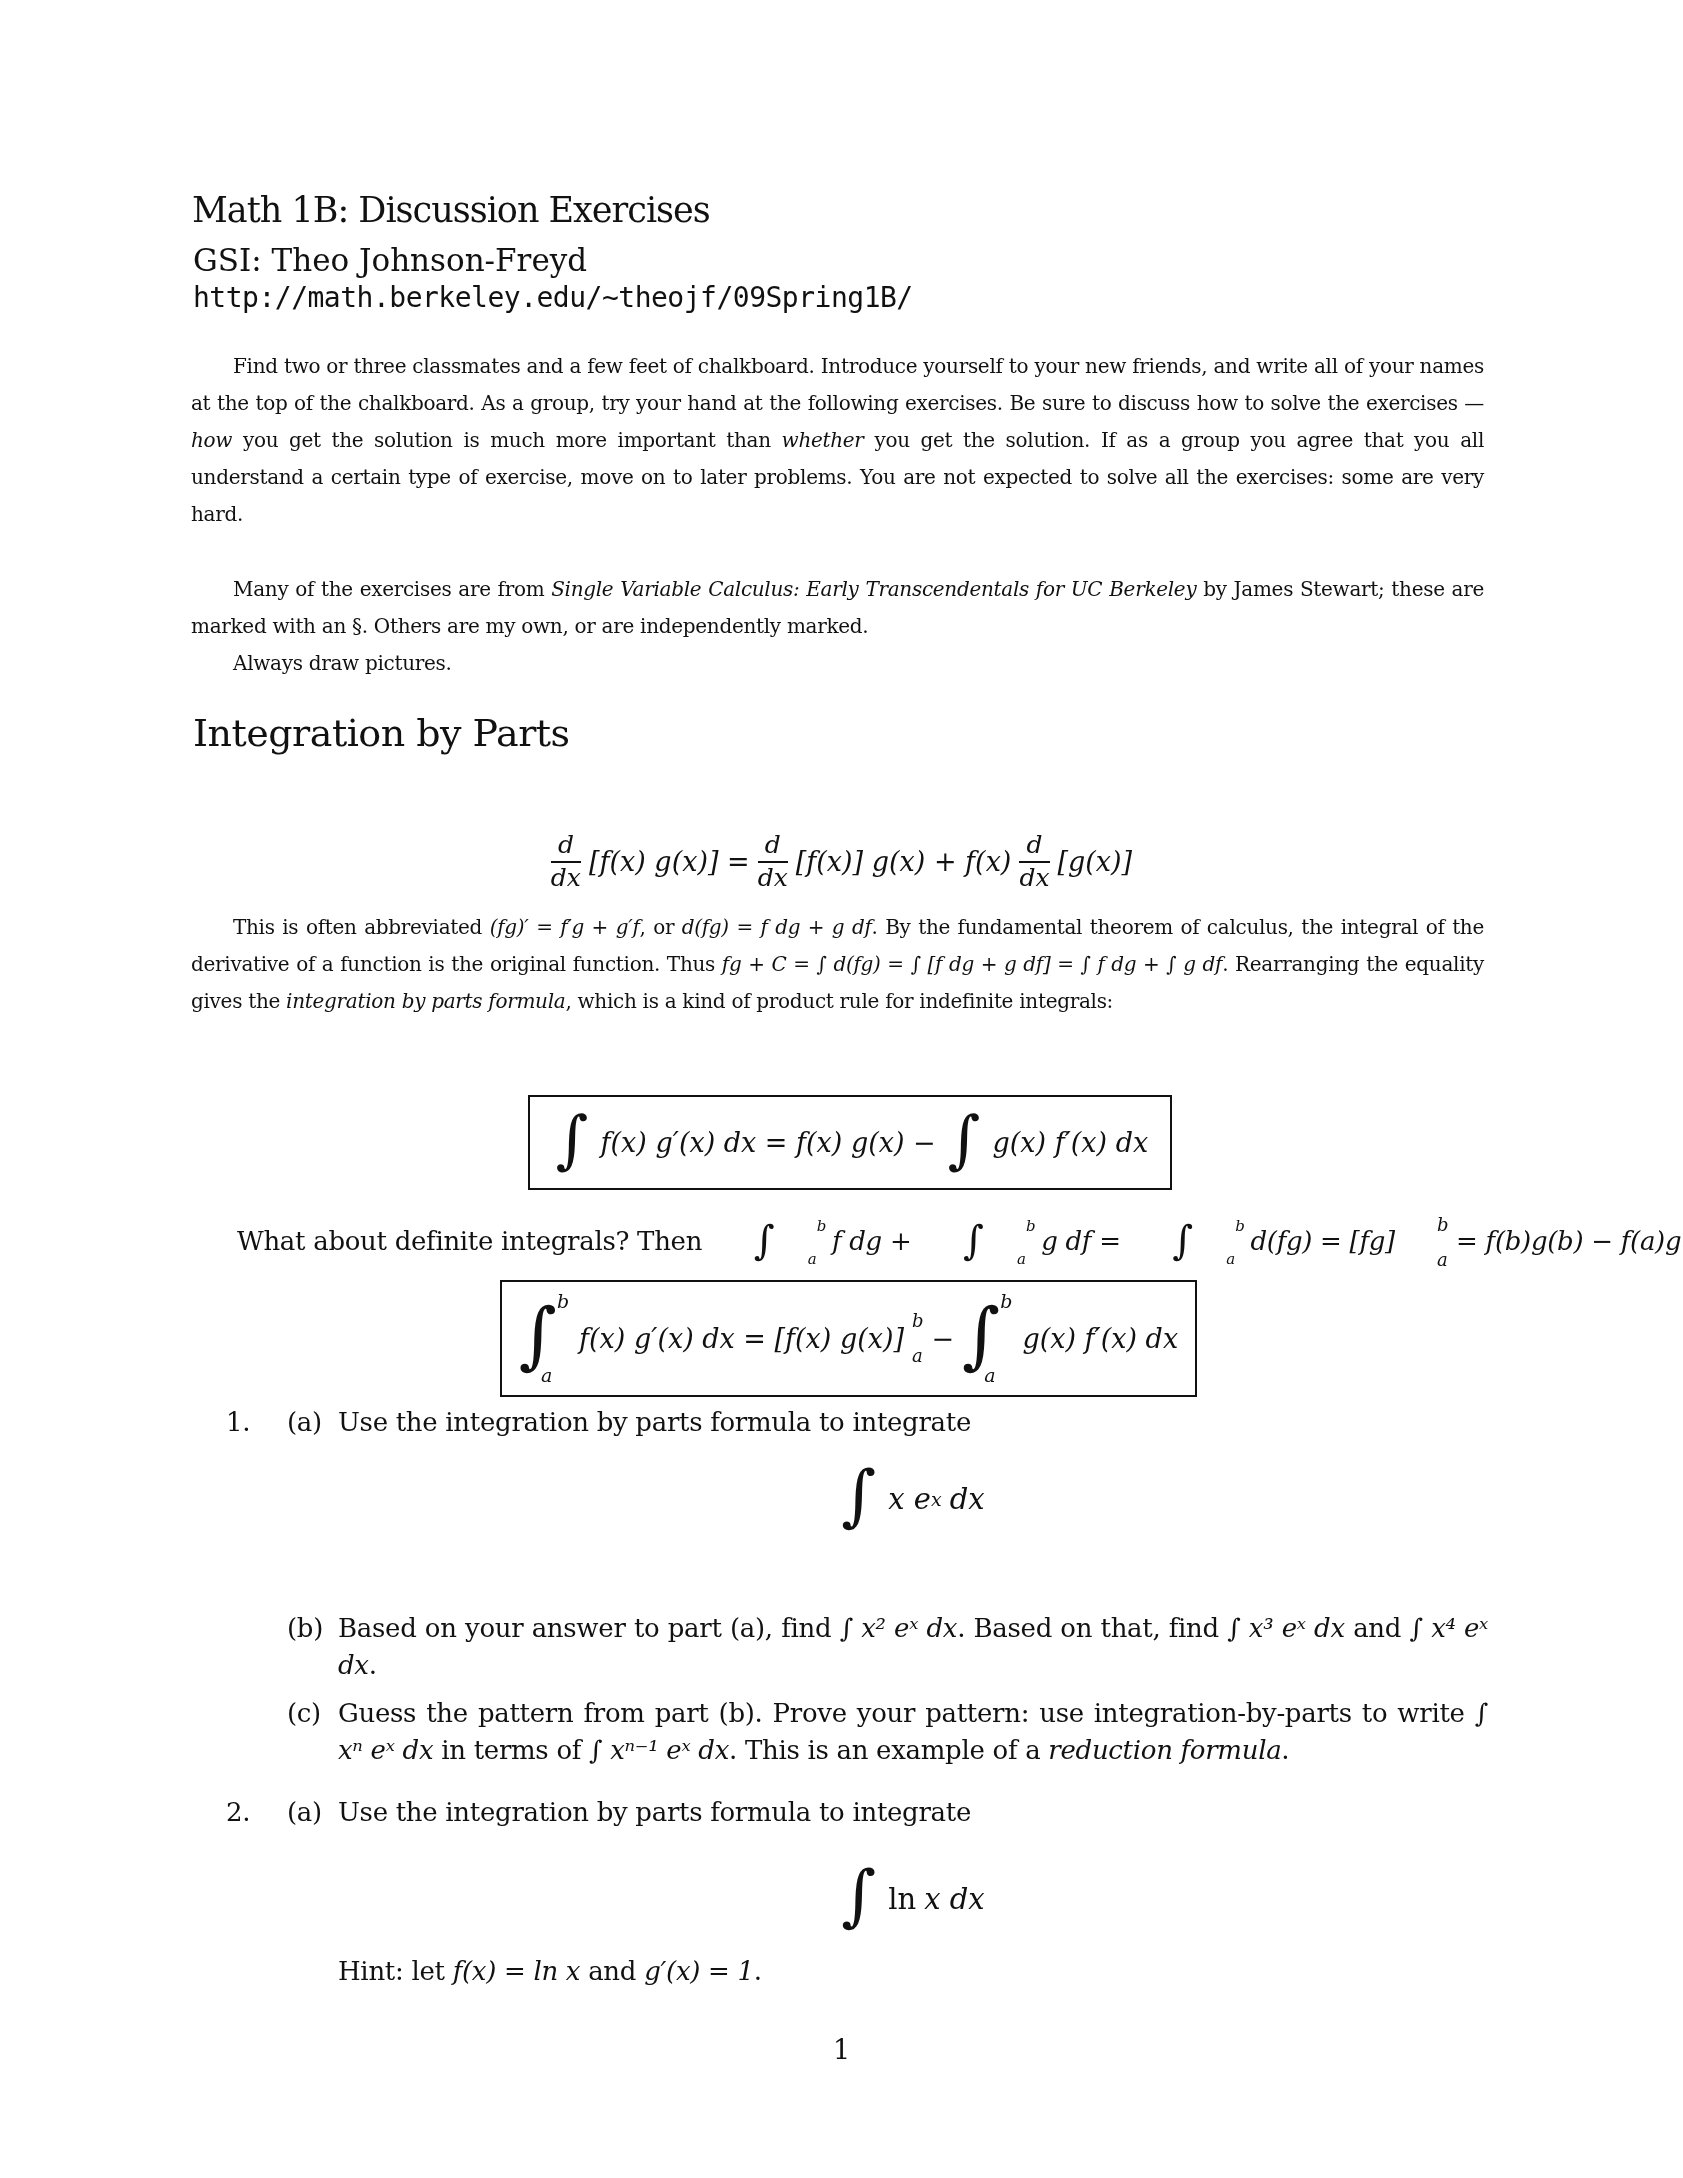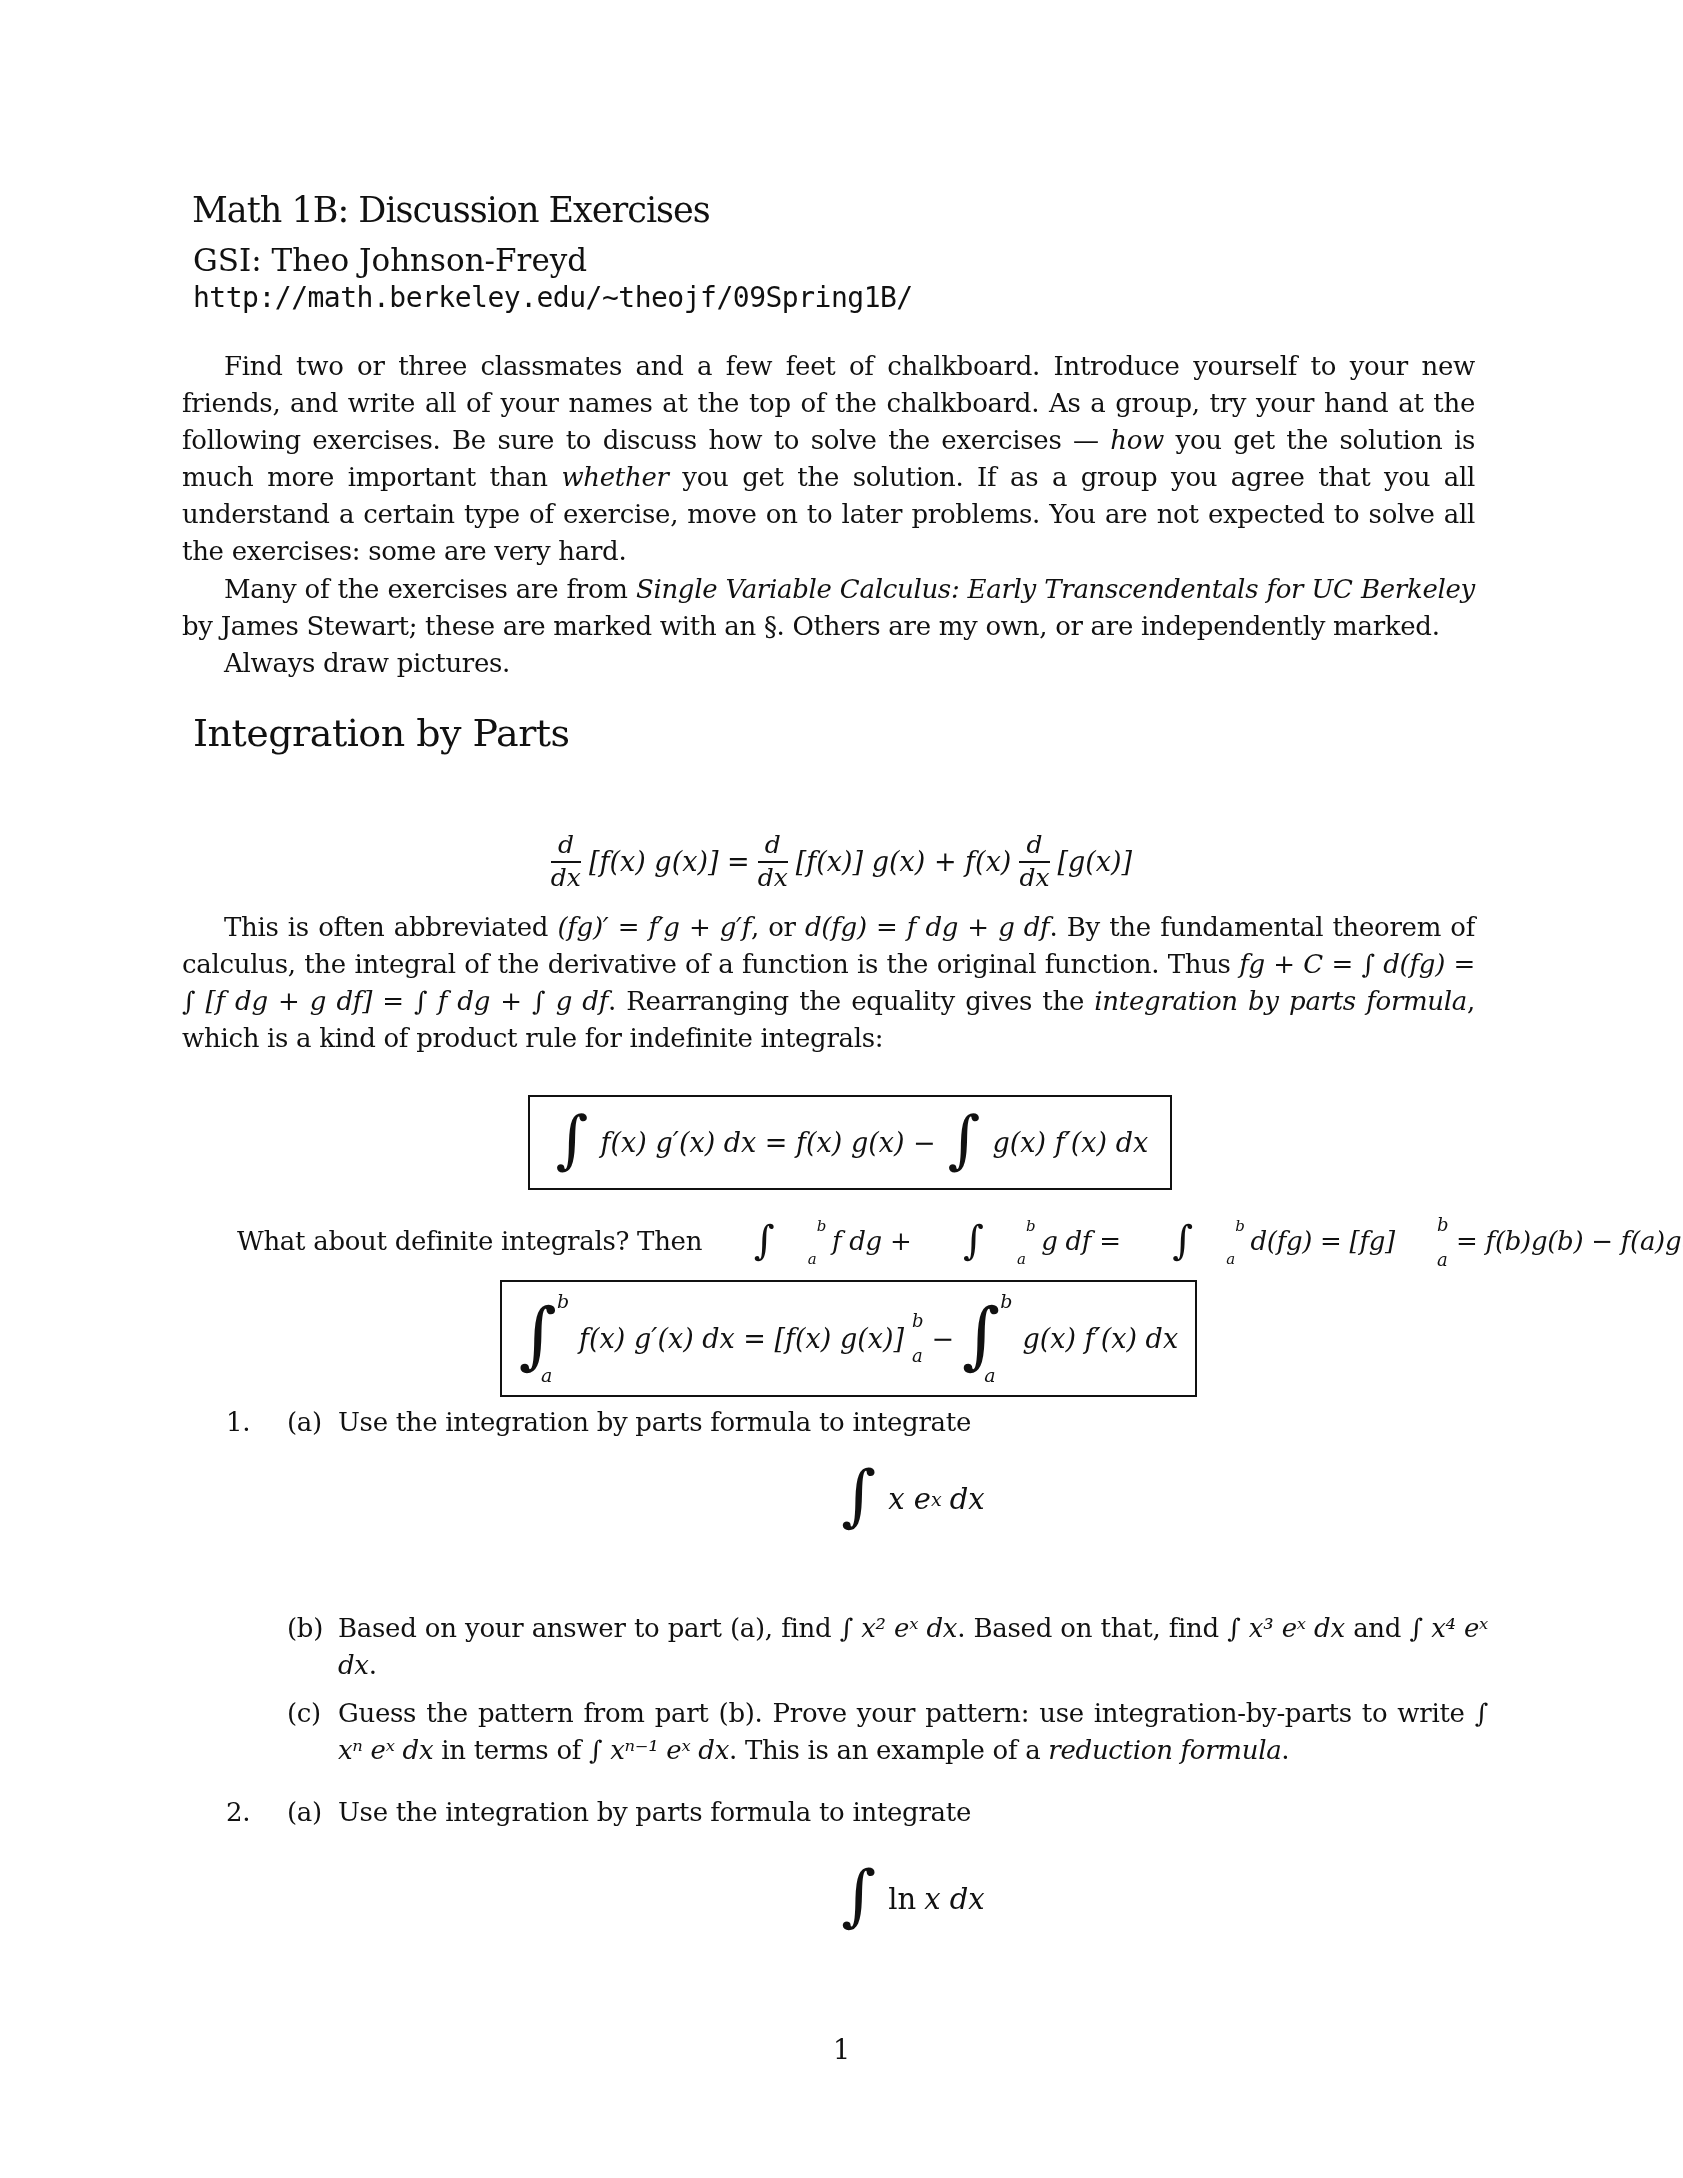--- a/index.html
+++ b/index.html
@@ -2,21 +2,21 @@
 <html><head>
 <meta charset="utf-8">
 <style>
   html,body{margin:0;padding:0;background:#ffffff;}
   .page{position:relative;width:1683px;height:2178px;background:#ffffff;
         font-family:"DejaVu Serif",serif;color:#111111;overflow:hidden;}
   .title{position:absolute;left:192px;top:190px;font-size:35px;letter-spacing:-1px;white-space:nowrap;}
   .gsi{position:absolute;left:193px;top:242px;font-size:31px;white-space:nowrap;}
   .url{position:absolute;left:193px;top:281px;font-family:"DejaVu Sans Mono",monospace;
        font-size:28px;letter-spacing:-0.5px;white-space:nowrap;}
-  .para{position:absolute;left:182px;width:1293px;font-size:26px;line-height:37px;
+  .para{position:absolute;left:191px;width:1293px;font-size:20px;line-height:37px;
         text-align:justify;text-indent:42px;letter-spacing:-0.3px;}
   #p1{top:348px;}
   #p2{top:571px;}
   #p3{top:645px;text-align:left;}
   .heading{position:absolute;left:193px;top:711px;font-size:38px;letter-spacing:-0.5px;white-space:nowrap;}
   .lead{position:absolute;left:195px;top:761px;width:1293px;font-size:26px;text-indent:42px;}
   .display{position:absolute;display:flex;align-items:center;justify-content:center;}
   #product-rule{left:195px;top:812px;width:1293px;height:99px;font-size:27px;gap:8px;}
   .frac{display:inline-flex;flex-direction:column;align-items:center;line-height:1.05;
         font-size:25px;font-style:italic;}
@@ -184,17 +184,18 @@
     <span class="lbl">(a)</span>
     <span>Use the integration by parts formula to integrate</span>
   </div>
 
   <div id="d2" class="display item-display">
     <span class="ibig">∫</span>
       <span class="dln">ln</span>
       <span class="dbody">x dx</span>
   </div>
 
+  <div id="h2" class="hint"><span>Hint: let </span><i>f(x) = ln x</i><span> and </span><i>g′(x) = 1</i><span>.</span></div>
 
   <div class="pagenum">1</div>
 
 </div>
 
 
 </body></html>

